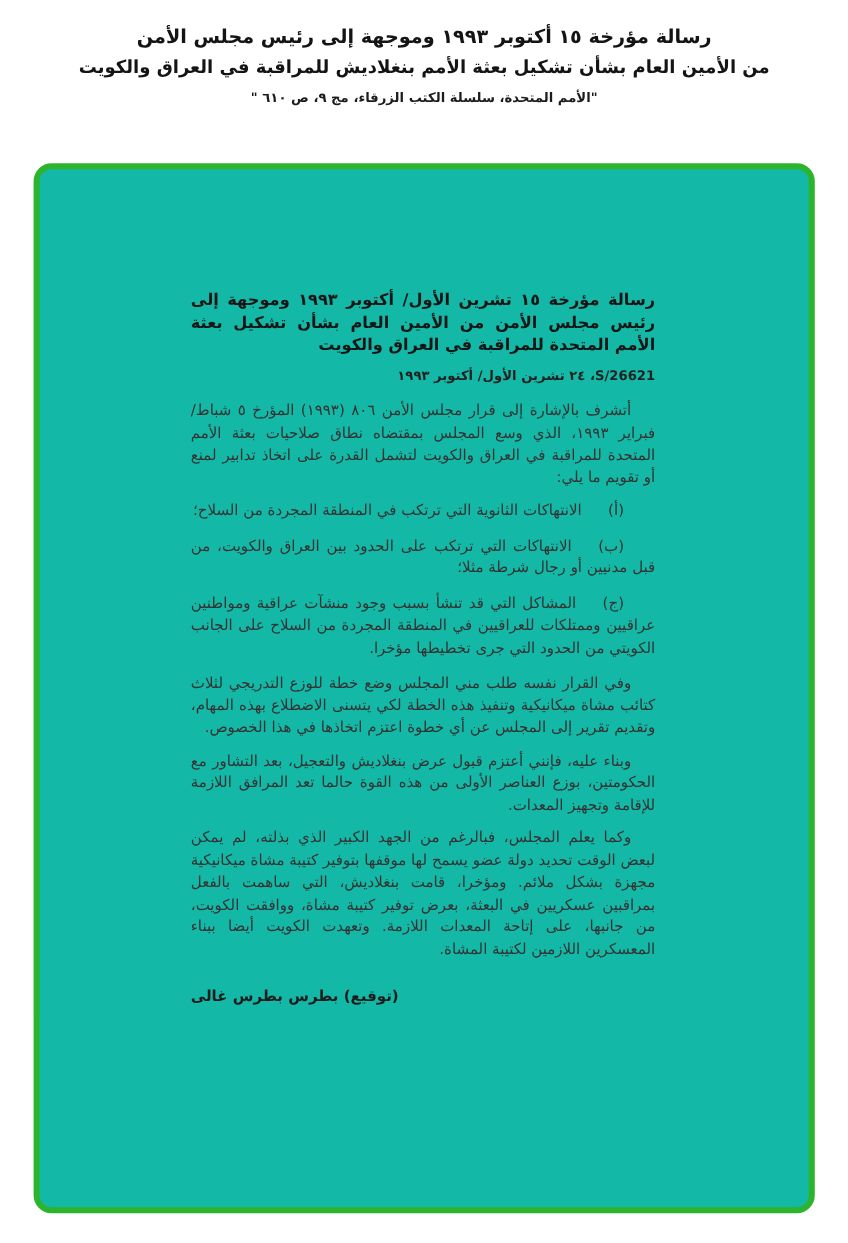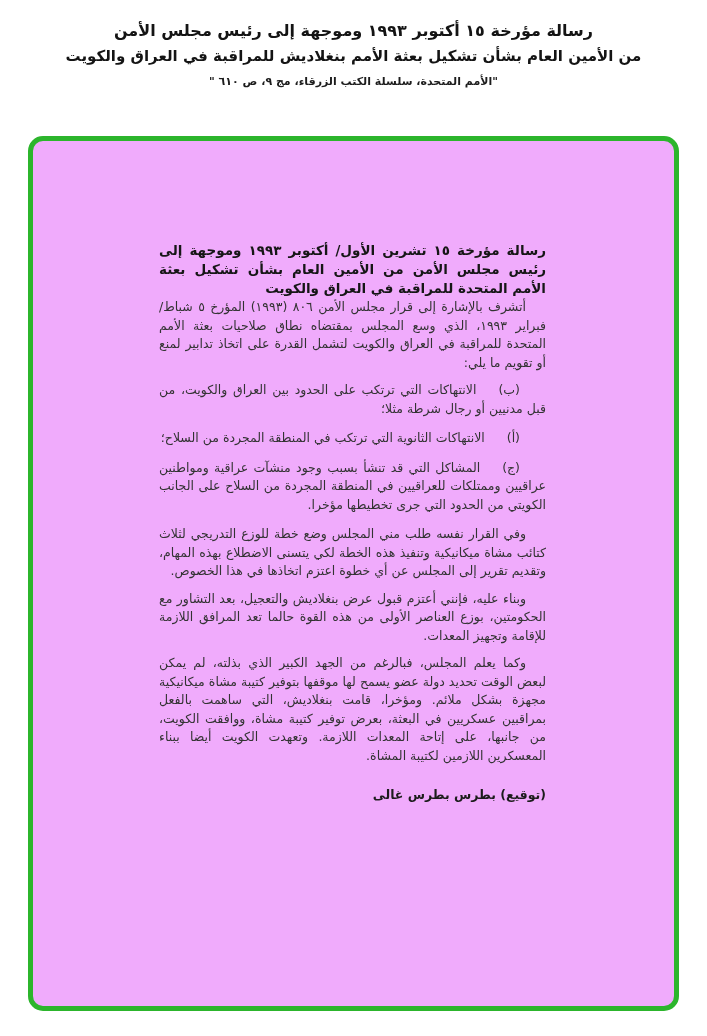--- a/index.html
+++ b/index.html
@@ -38,21 +38,21 @@
 
   
   .doc-frame {
     position: absolute;
     left: 28px;
     top: 136px;
     width: 651px;
     height: 875px;
     border: 5px solid #2cb52c;
     border-radius: 15px;
-    background: #f0abfc;
+    background: #14b8a6;
   }
 
   
   .doc-page {
     padding: 100px 128px 0 126px;
     color: #2b2b2b;
   }
   .doc-title {
     font-weight: bold;
     font-size: 13.5px;
@@ -74,50 +74,51 @@
     margin-bottom: 9px;
     text-indent: 20px;
     color: #333;
   }
   .para.item { text-indent: 26px; margin-bottom: 11px; }
   .marker { margin-left: 22px; }
   .marker:empty { margin-left: 0; }
   .signature {
     font-size: 12.5px;
     font-weight: bold;
-    text-align: right;
+    text-align: left;
     margin-top: 22px;
     color: #1c1c1c;
   }
 </style>
 </head>
 <body>
 
 <div class="top-header">
   <div class="t1">رسالة مؤرخة ١٥ أكتوبر ١٩٩٣ وموجهة إلى رئيس مجلس الأمن</div>
   <div class="t2">من الأمين العام بشأن تشكيل بعثة الأمم بنغلاديش للمراقبة في العراق والكويت</div>
   <div class="src">"الأمم المتحدة، سلسلة الكتب الزرقاء، مج ٩، ص ٦١٠ "</div>
 </div>
 
 <div class="doc-frame">
   <div class="doc-page">
 
     <div class="doc-title">رسالة مؤرخة ١٥ تشرين الأول/ أكتوبر ١٩٩٣ وموجهة إلى رئيس مجلس الأمن من الأمين العام بشأن تشكيل بعثة الأمم المتحدة للمراقبة في العراق والكويت</div>
 
+    <div class="doc-ref">S/26621، ٢٤ تشرين الأول/ أكتوبر ١٩٩٣</div>
 
     <p class="para">
       <span class="marker"></span><span>أتشرف بالإشارة إلى قرار مجلس الأمن ٨٠٦ (١٩٩٣) المؤرخ ٥ شباط/ فبراير ١٩٩٣، الذي وسع المجلس بمقتضاه نطاق صلاحيات بعثة الأمم المتحدة للمراقبة في العراق والكويت لتشمل القدرة على اتخاذ تدابير لمنع أو تقويم ما يلي:</span>
     </p>
 
     <p class="para item">
-      <span class="marker">(ب)</span><span>الانتهاكات التي ترتكب على الحدود بين العراق والكويت، من قبل مدنيين أو رجال شرطة مثلا؛</span>
+      <span class="marker">(أ)</span><span>الانتهاكات الثانوية التي ترتكب في المنطقة المجردة من السلاح؛</span>
     </p>
 
     <p class="para item">
-      <span class="marker">(أ)</span><span>الانتهاكات الثانوية التي ترتكب في المنطقة المجردة من السلاح؛</span>
+      <span class="marker">(ب)</span><span>الانتهاكات التي ترتكب على الحدود بين العراق والكويت، من قبل مدنيين أو رجال شرطة مثلا؛</span>
     </p>
 
     <p class="para item">
       <span class="marker">(ج)</span><span>المشاكل التي قد تنشأ بسبب وجود منشآت عراقية ومواطنين عراقيين وممتلكات للعراقيين في المنطقة المجردة من السلاح على الجانب الكويتي من الحدود التي جرى تخطيطها مؤخرا.</span>
     </p>
 
     <p class="para">
       <span class="marker"></span><span>وفي القرار نفسه طلب مني المجلس وضع خطة للوزع التدريجي لثلاث كتائب مشاة ميكانيكية وتنفيذ هذه الخطة لكي يتسنى الاضطلاع بهذه المهام، وتقديم تقرير إلى المجلس عن أي خطوة اعتزم اتخاذها في هذا الخصوص.</span>
     </p>
 

